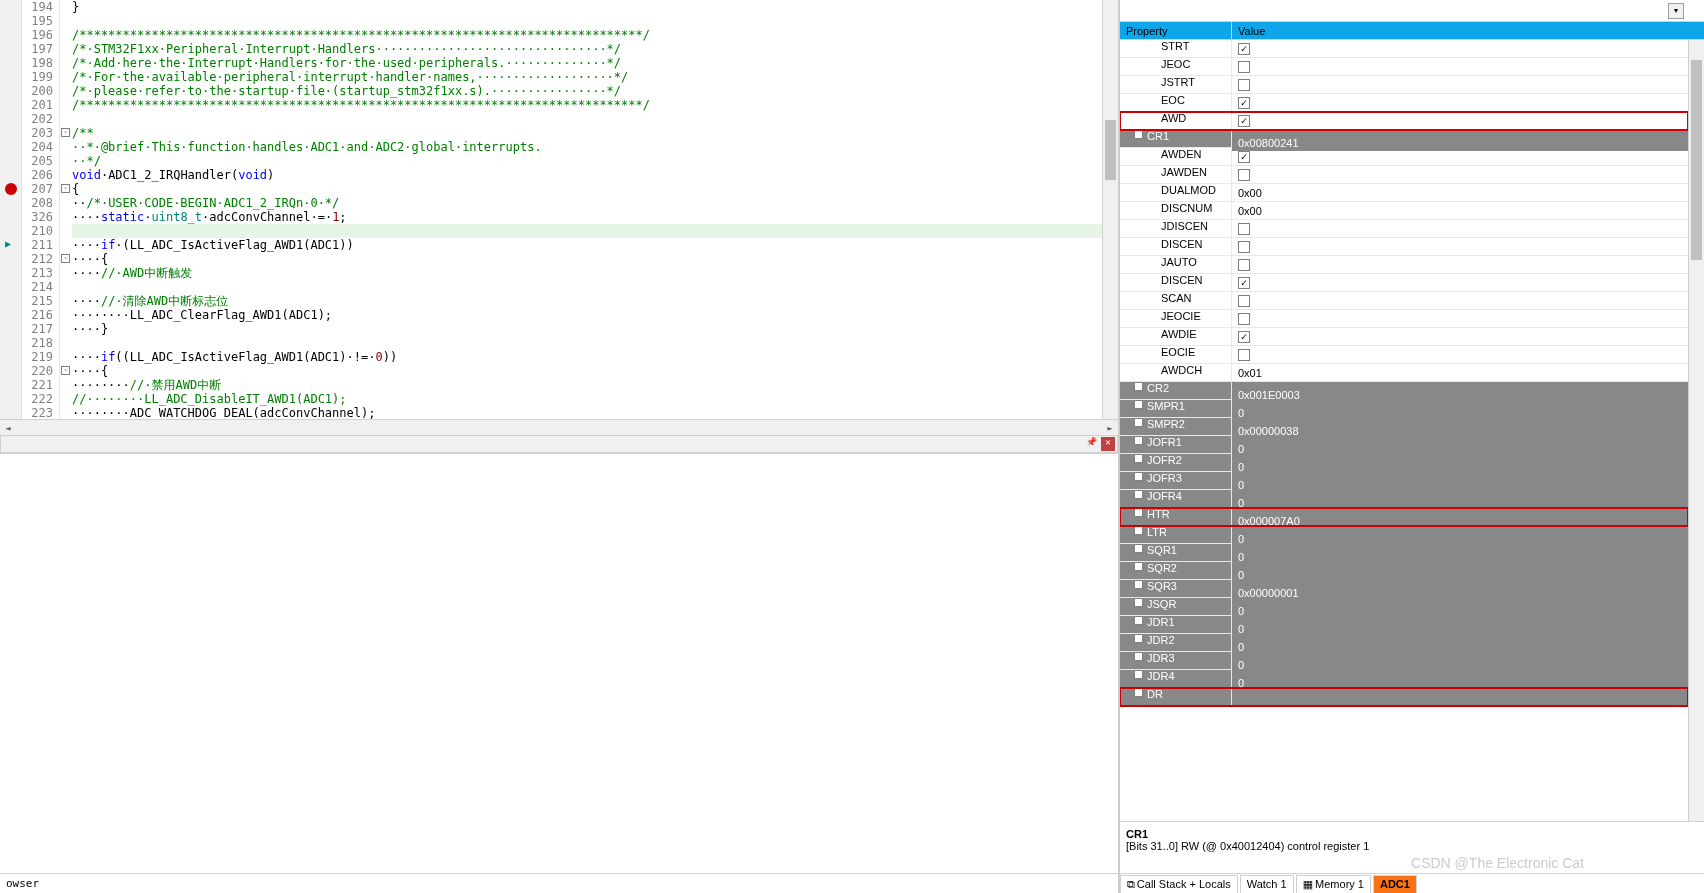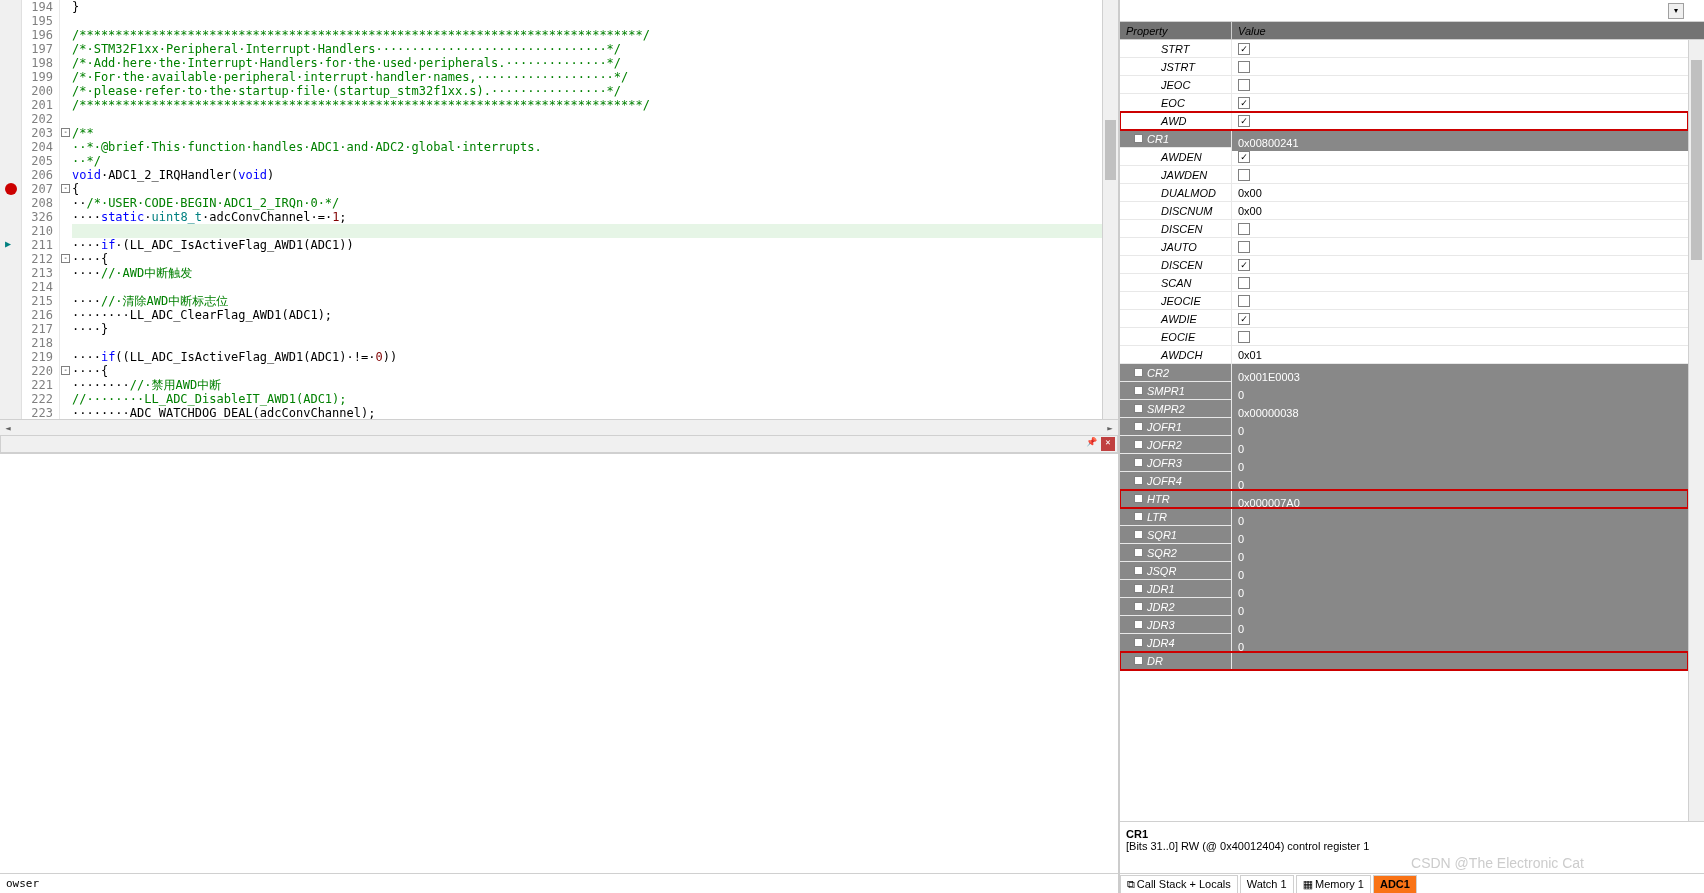--- a/index.html
+++ b/index.html
@@ -28,26 +28,26 @@
 .dock-header { height: 18px; background: #f0f0f0; border: 1px solid #d0d0d0; display: flex; justify-content: flex-end; align-items: center; padding-right: 2px; gap: 2px; }
 .dock-btn { width: 14px; height: 14px; font-size: 9px; text-align: center; }
 .close-btn { background: #c04040; color: #fff; }
 .bottom-panel { flex: 1; background: #fff; border-top: 1px solid #d0d0d0; }
 .bottom-tabs { height: 20px; border-top: 1px solid #d0d0d0; display: flex; align-items: center; padding-left: 2px; font-size: 11px; }
 .bottom-tab { padding: 0 4px; }
 
 .prop-panel { flex: 1; display: flex; flex-direction: column; font-family: "Segoe UI", sans-serif; font-size: 11px; }
 .prop-toolbar { height: 22px; border-bottom: 1px solid #d0d0d0; display: flex; justify-content: flex-end; align-items: center; padding-right: 20px; }
 .dropdown-btn { width: 16px; height: 16px; border: 1px solid #a0a0a0; background: #f0f0f0; text-align: center; font-size: 8px; line-height: 14px; }
-.prop-header { display: flex; height: 18px; background: #737373; border-bottom: 1px solid #d0d0d0; font-style: italic; }
+.prop-header { display: flex; height: 18px; background: #0ea5e9; border-bottom: 1px solid #d0d0d0; }
 .prop-col-name { width: 112px; padding-left: 6px; border-right: 1px solid #d0d0d0; line-height: 18px; }
 .prop-col-value { flex: 1; padding-left: 6px; line-height: 18px; }
 .prop-grid { flex: 1; overflow-y: auto; position: relative; }
 .prop-row { display: flex; height: 18px; border-bottom: 1px solid #e8e8e8; align-items: center; }
-.prop-name-cell { width: 112px; display: flex; align-items: center; border-right: 1px solid #e8e8e8; height: 100%; font-style: italic; }
+.prop-name-cell { width: 112px; display: flex; border-right: 1px solid #e8e8e8; height: 100%; }
 .prop-value-cell { flex: 1; padding-left: 6px; height: 100%; display: flex; align-items: center; }
 .tree-indent { display: inline-block; }
 .tree-toggle { width: 9px; height: 9px; border: 1px solid #808080; font-size: 7px; line-height: 7px; text-align: center; margin-right: 4px; background: #fff; }
 .tree-spacer { width: 13px; display: inline-block; }
 .prop-group { background: #888; color: #fff; }
 .prop-group .prop-value-cell { background: #888; margin-top: 8px; }
 .checkbox { width: 12px; height: 12px; border: 1px solid #808080; background: #fff; font-size: 9px; line-height: 10px; text-align: center; color: #000; }
 .prop-help { border-top: 1px solid #d0d0d0; padding: 6px; height: 52px; }
 .prop-help-title { font-weight: bold; }
 .prop-tabs { display: flex; border-top: 1px solid #d0d0d0; height: 20px; align-items: flex-end; font-size: 11px; }
@@ -141,31 +141,31 @@
               <span>STRT</span>
       </div>
       <div class="prop-value-cell">
               <span class="checkbox">✓</span>
             </div>
     </div>
     <div class="prop-row" style="">
       <div class="prop-name-cell">
         <span class="tree-indent" style="width:28px"></span>
               <span class="tree-spacer"></span>
+              <span>JEOC</span>
+      </div>
+      <div class="prop-value-cell">
+              <span class="checkbox"></span>
+            </div>
+    </div>
+    <div class="prop-row" style="">
+      <div class="prop-name-cell">
+        <span class="tree-indent" style="width:28px"></span>
+              <span class="tree-spacer"></span>
               <span>JSTRT</span>
-      </div>
-      <div class="prop-value-cell">
-              <span class="checkbox"></span>
-            </div>
-    </div>
-    <div class="prop-row" style="">
-      <div class="prop-name-cell">
-        <span class="tree-indent" style="width:28px"></span>
-              <span class="tree-spacer"></span>
-              <span>JEOC</span>
       </div>
       <div class="prop-value-cell">
               <span class="checkbox"></span>
             </div>
     </div>
     <div class="prop-row" style="">
       <div class="prop-name-cell">
         <span class="tree-indent" style="width:28px"></span>
               <span class="tree-spacer"></span>
               <span>EOC</span>
@@ -231,20 +231,30 @@
               <span>DISCNUM</span>
       </div>
       <div class="prop-value-cell">
               <span>0x00</span>
             </div>
     </div>
     <div class="prop-row" style="">
       <div class="prop-name-cell">
         <span class="tree-indent" style="width:28px"></span>
               <span class="tree-spacer"></span>
+              <span>JDISCEN</span>
+      </div>
+      <div class="prop-value-cell">
+              <span class="checkbox"></span>
+            </div>
+    </div>
+    <div class="prop-row" style="">
+      <div class="prop-name-cell">
+        <span class="tree-indent" style="width:28px"></span>
+              <span class="tree-spacer"></span>
               <span>DISCEN</span>
       </div>
       <div class="prop-value-cell">
               <span class="checkbox"></span>
             </div>
     </div>
     <div class="prop-row" style="">
       <div class="prop-name-cell">
         <span class="tree-indent" style="width:28px"></span>
               <span class="tree-spacer"></span>
@@ -415,20 +425,30 @@
             </div>
     </div>
     <div class="prop-row prop-group" style="">
       <div class="prop-name-cell">
         <span class="tree-indent" style="width:14px"></span>
               <span class="tree-toggle">+</span>
               <span>SQR2</span>
       </div>
       <div class="prop-value-cell">
               <span>0</span>
+            </div>
+    </div>
+    <div class="prop-row prop-group" style="">
+      <div class="prop-name-cell">
+        <span class="tree-indent" style="width:14px"></span>
+              <span class="tree-toggle">+</span>
+              <span>SQR3</span>
+      </div>
+      <div class="prop-value-cell">
+              <span>0x00000001</span>
             </div>
     </div>
     <div class="prop-row prop-group" style="">
       <div class="prop-name-cell">
         <span class="tree-indent" style="width:14px"></span>
               <span class="tree-toggle">+</span>
               <span>JSQR</span>
       </div>
       <div class="prop-value-cell">
               <span>0</span>

